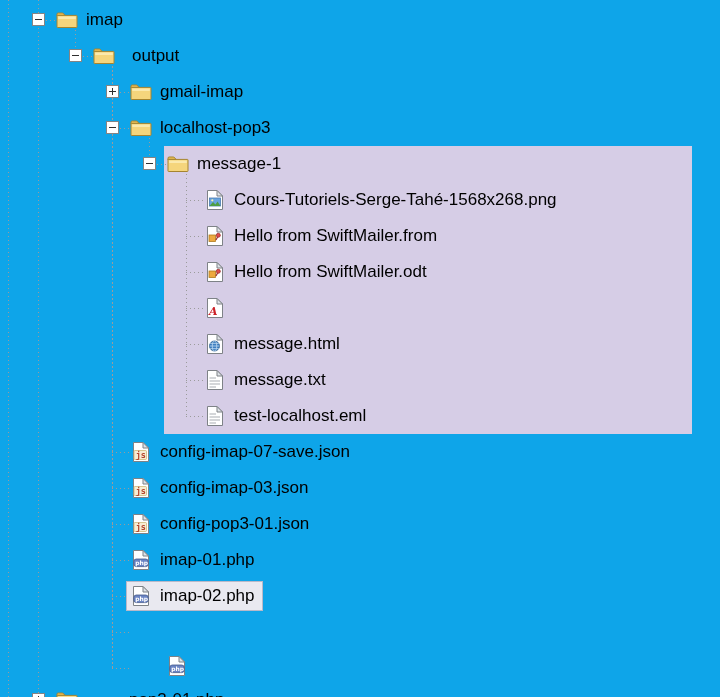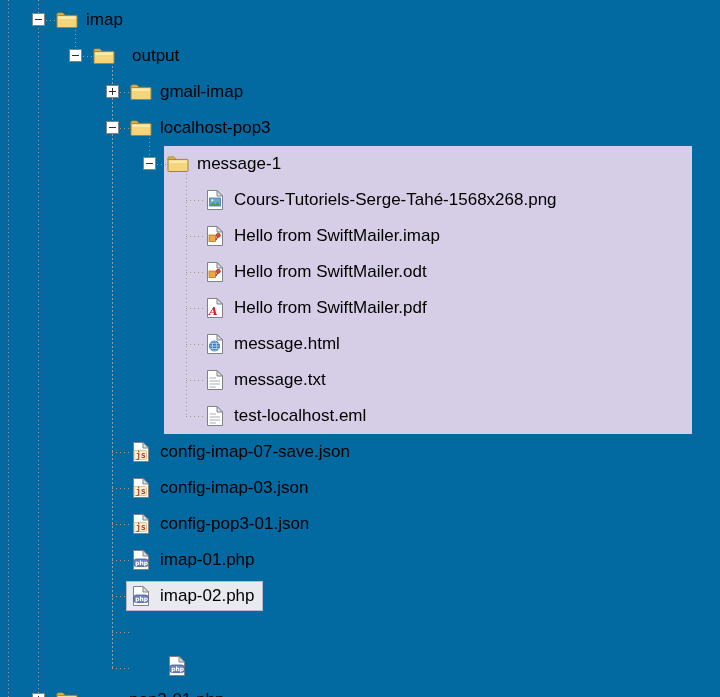--- a/index.html
+++ b/index.html
@@ -1,20 +1,20 @@
 <!DOCTYPE html>
 <html><head>
 <meta charset="utf-8">
 <style>
   html,body{margin:0;padding:0;background:#ffffff;}
   .tree{
     position:relative;
     width:720px;height:697px;
     overflow:hidden;
-    background:#0369a1;
+    background:#0ea5e9;
     font-family:"Liberation Sans", sans-serif;
     font-size:17px;
     color:var(--text,#000);
   }
   .sel-block{position:absolute;background:var(--sel,#d6cde6);z-index:0;}
   .vline{position:absolute;width:1px;z-index:1;
     background-image:repeating-linear-gradient(180deg,var(--line,#9b9b9b) 0 1.5px,transparent 1.5px 4px);}
   .hline{position:absolute;height:1px;z-index:1;
     background-image:repeating-linear-gradient(90deg,var(--line,#9b9b9b) 0 1.5px,transparent 1.5px 4px);}
   .tg{position:absolute;width:13px;height:13px;box-sizing:border-box;
@@ -116,21 +116,21 @@
     <div class="content" style="left: 200px; top: 221px;">
       <span style="width: 24px; height: 24px; flex: 0 0 auto; display: block;">
         <svg class="icon" viewBox="0 0 24 24">
           <path d="M4.5 2.5 H14 L19.5 8 V21.5 H4.5 Z" fill="#ffffff" stroke="#7e8287" stroke-width="1"></path>
           <path d="M14 2.5 V8 H19.5 Z" fill="#dfe3e8" stroke="#7e8287" stroke-width="1"></path>
           <rect x="6" y="11" width="6.5" height="6.5" fill="#eda93f" stroke="#b07a1e" stroke-width="0.8"></rect>
           <path d="M14.8 12.5 L13 16" stroke="#9c2f2f" stroke-width="1.2"></path>
           <circle cx="15.3" cy="11.3" r="2" fill="#e04b4b" stroke="#9c2f2f" stroke-width="0.8"></circle>
         </svg>
       </span>
-      <span class="lbl">Hello from SwiftMailer.imap</span>
+      <span class="lbl">Hello from SwiftMailer.from</span>
     </div>
     <div class="hline" style="left: 186px; top: 272px; width: 17px;"></div>
     <div class="content" style="left: 200px; top: 257px;">
       <span style="width: 24px; height: 24px; flex: 0 0 auto; display: block;">
         <svg class="icon" viewBox="0 0 24 24">
           <path d="M4.5 2.5 H14 L19.5 8 V21.5 H4.5 Z" fill="#ffffff" stroke="#7e8287" stroke-width="1"></path>
           <path d="M14 2.5 V8 H19.5 Z" fill="#dfe3e8" stroke="#7e8287" stroke-width="1"></path>
           <rect x="6" y="11" width="6.5" height="6.5" fill="#eda93f" stroke="#b07a1e" stroke-width="0.8"></rect>
           <path d="M14.8 12.5 L13 16" stroke="#9c2f2f" stroke-width="1.2"></path>
           <circle cx="15.3" cy="11.3" r="2" fill="#e04b4b" stroke="#9c2f2f" stroke-width="0.8"></circle>
@@ -140,21 +140,20 @@
     </div>
     <div class="hline" style="left: 186px; top: 308px; width: 17px;"></div>
     <div class="content" style="left: 200px; top: 293px;">
       <span style="width: 24px; height: 24px; flex: 0 0 auto; display: block;">
         <svg class="icon" viewBox="0 0 24 24">
           <path d="M4.5 2.5 H14 L19.5 8 V21.5 H4.5 Z" fill="#ffffff" stroke="#7e8287" stroke-width="1"></path>
           <path d="M14 2.5 V8 H19.5 Z" fill="#dfe3e8" stroke="#7e8287" stroke-width="1"></path>
           <text x="6" y="19" font-family="DejaVu Serif, serif" font-size="11" font-style="italic" font-weight="bold" fill="#cc2229">A</text>
         </svg>
       </span>
-      <span class="lbl">Hello from SwiftMailer.pdf</span>
     </div>
     <div class="hline" style="left: 186px; top: 344px; width: 17px;"></div>
     <div class="content" style="left: 200px; top: 329px;">
       <span style="width: 24px; height: 24px; flex: 0 0 auto; display: block;">
         <svg class="icon" viewBox="0 0 24 24">
           <path d="M4.5 2.5 H14 L19.5 8 V21.5 H4.5 Z" fill="#ffffff" stroke="#7e8287" stroke-width="1"></path>
           <path d="M14 2.5 V8 H19.5 Z" fill="#dfe3e8" stroke="#7e8287" stroke-width="1"></path>
           <circle cx="11.5" cy="14" r="5" fill="#3e7fc1" stroke="#2a5a8c" stroke-width="0.8"></circle>
           <ellipse cx="11.5" cy="14" rx="2.2" ry="5" fill="none" stroke="#bcd8f0" stroke-width="0.8"></ellipse>
           <path d="M6.5 14 H16.5 M7.2 11.4 H15.8 M7.2 16.6 H15.8" stroke="#bcd8f0" stroke-width="0.8" fill="none"></path>

